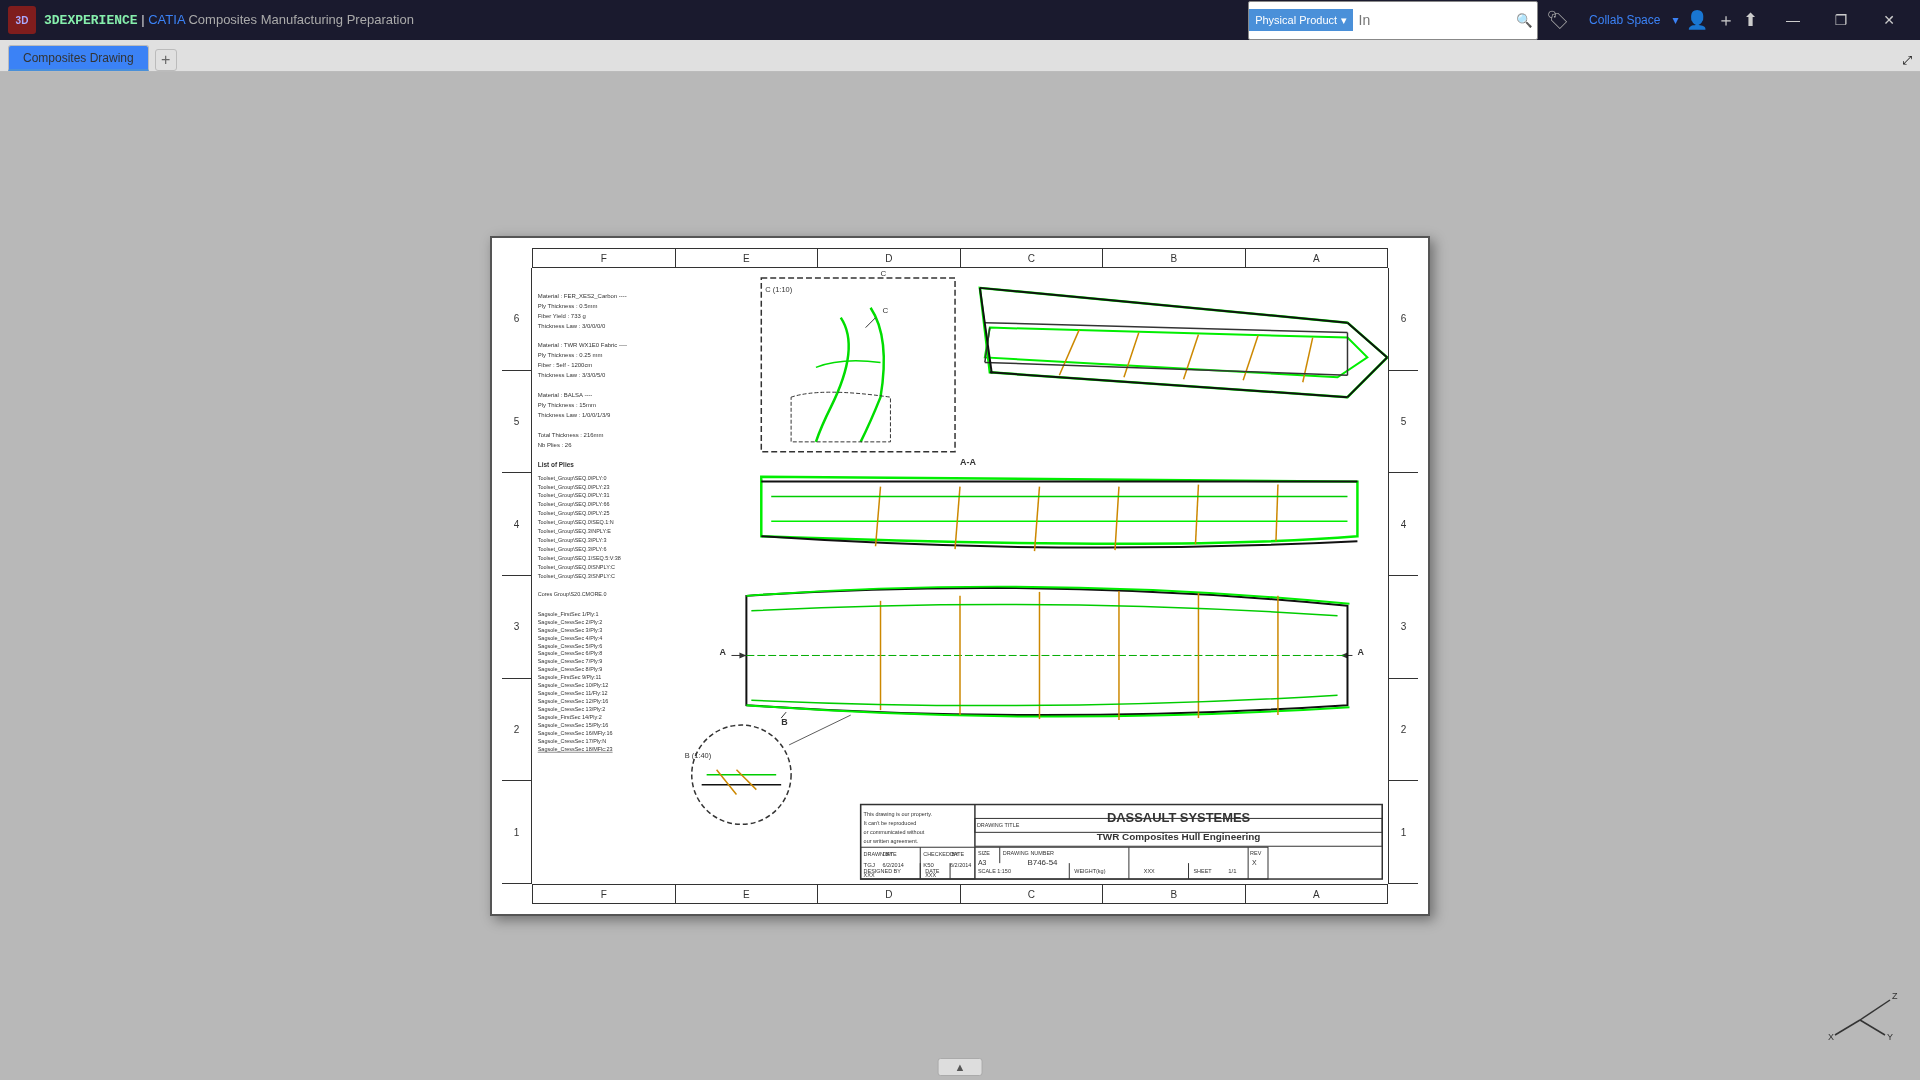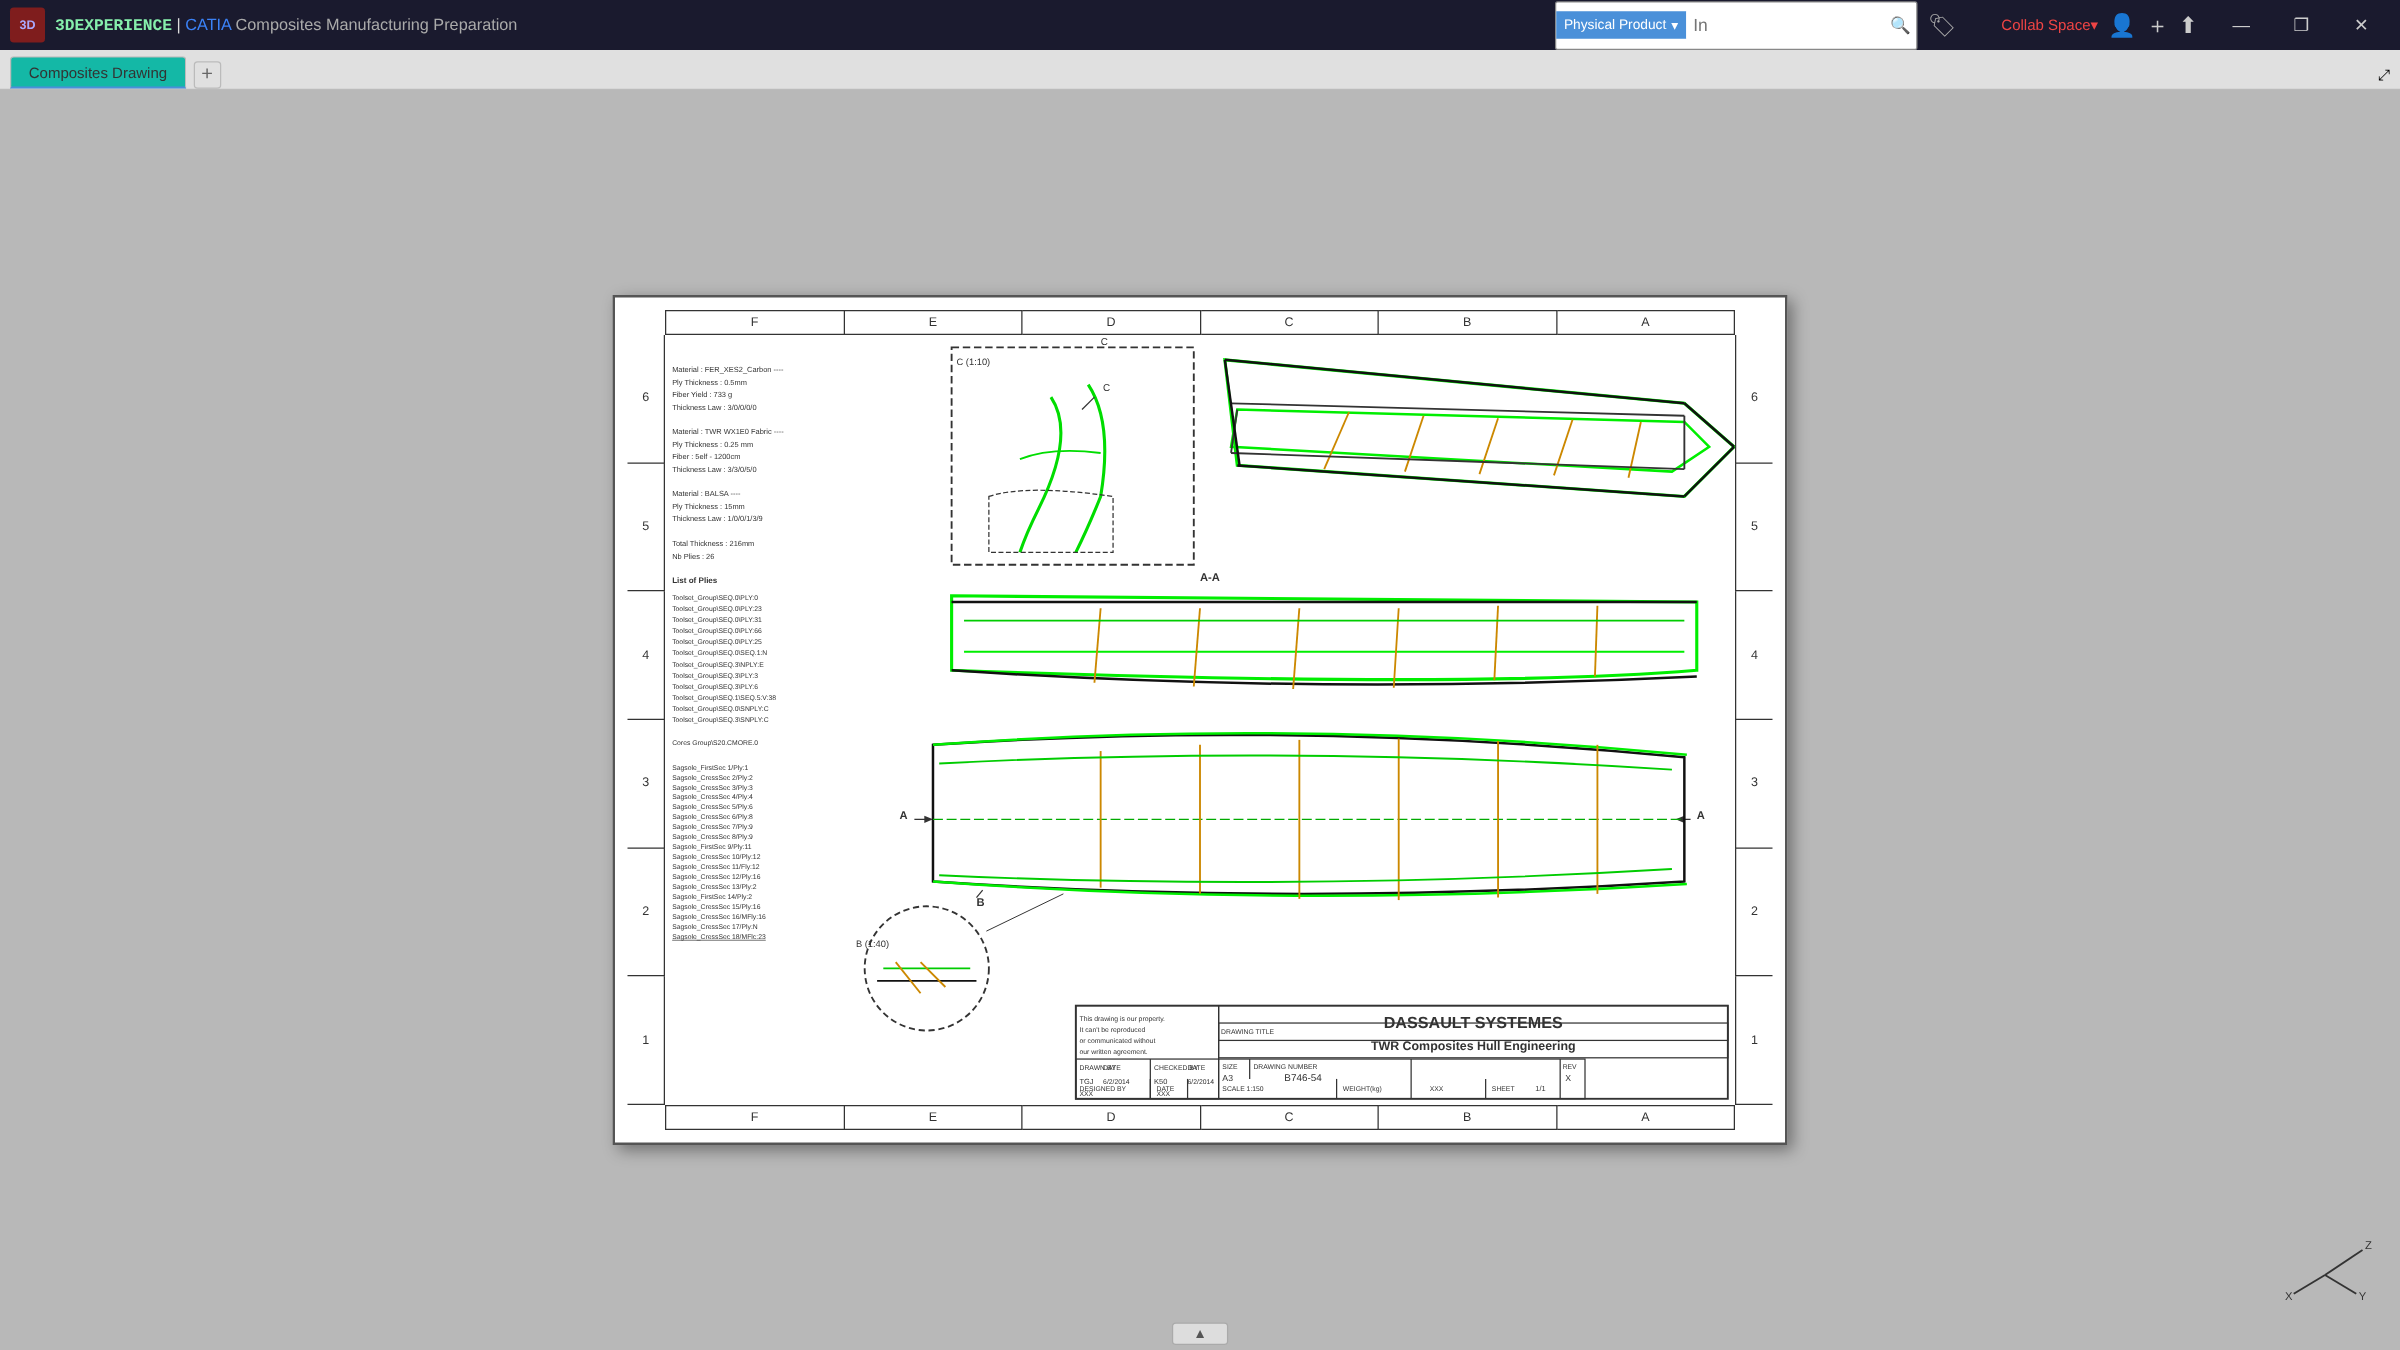--- a/index.html
+++ b/index.html
@@ -28,42 +28,42 @@
     #titlebar .search-input {
       border: none; outline: none; padding: 0 6px; font-size: 14px; width: 160px; height: 22px;
     }
     #titlebar .search-btn {
       background: none; border: none; cursor: pointer; padding: 0 4px; color: #555;
     }
     #titlebar .tag-icon {
       margin-left: 8px; color: #aaa; font-size: 18px; cursor: pointer;
     }
     #titlebar .collab-area {
-      margin-left: 36px; color: #ef4444; font-size: 12px; display: flex; align-items: center; gap: 0;
+      margin-left: 20px; color: #3b82f6; font-size: 12px; display: flex; align-items: center; gap: 12px;
     }
     #titlebar .win-btns {
       display: flex; gap: 2px; margin-left: 12px;
     }
     #titlebar .win-btn {
       width: 46px; height: 28px; background: none; border: none; color: #ccc; cursor: pointer; font-size: 14px;
       display: flex; align-items: center; justify-content: center;
     }
     #titlebar .action-icons {
       display: flex; gap: 8px; margin-left: 8px; align-items: center;
     }
     #titlebar .action-icon { color: #ccc; font-size: 18px; cursor: pointer; }
 
     
     #tabbar {
       width: 100%; height: 32px; background: #e0e0e0;
       display: flex; align-items: flex-end; padding: 0 8px;
       border-bottom: 1px solid #bbb;
     }
     .tab {
-      height: 26px; background: #14b8a6; border: 1px solid #bbb;
+      height: 26px; background: #3b82f6; border: 1px solid #bbb;
       border-bottom: none; padding: 0 14px; display: flex; align-items: center;
       font-size: 12px; cursor: pointer; border-radius: 3px 3px 0 0; margin-right: 2px;
       color: #333; border-bottom: 2px solid #4a90d9;
     }
     .tab-add {
       height: 22px; width: 22px; background: none; border: 1px solid #bbb;
       border-radius: 3px; display: flex; align-items: center; justify-content: center;
       cursor: pointer; font-size: 16px; color: #666; margin-left: 4px;
     }
 

